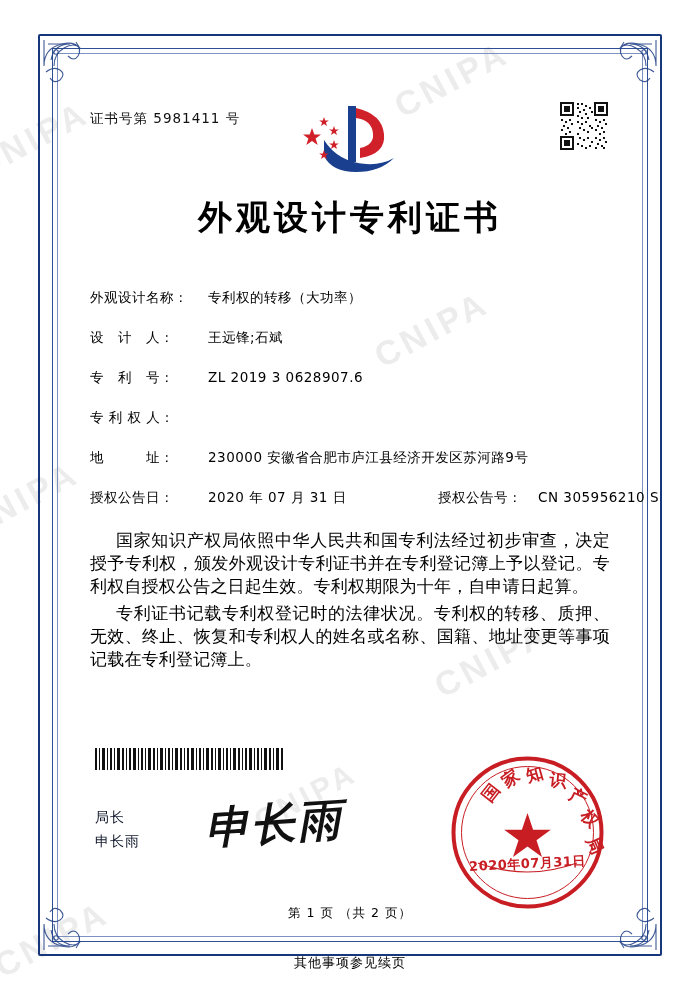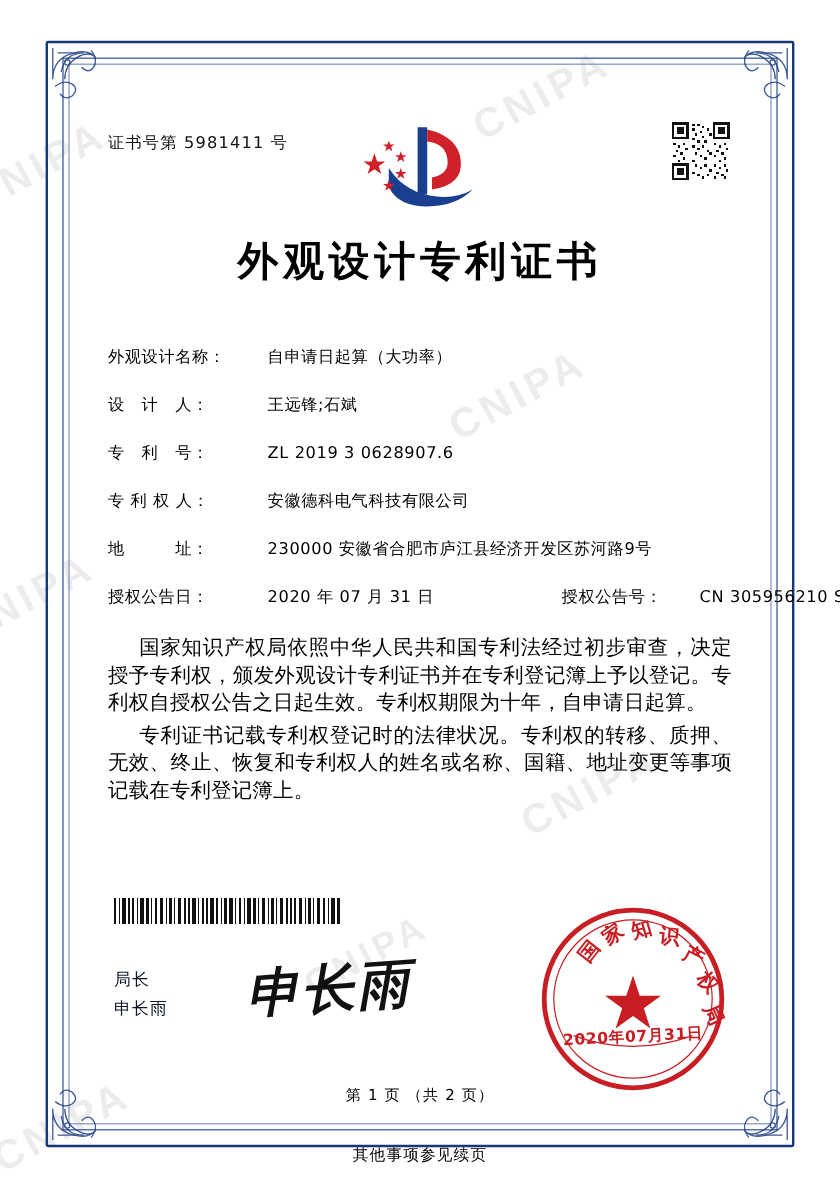--- a/index.html
+++ b/index.html
@@ -138,21 +138,20 @@
   .fields {
     margin-top: 48px;
   }
   .field-row {
     display: flex;
     align-items: baseline;
     font-size: 13.5px;
     color: #000;
     margin-bottom: 22px;
     letter-spacing: .5px;
-    gap: 15px;
   }
   .field-label {
     width: 118px;
     flex: 0 0 118px;
     white-space: pre;
   }
   .field-value {
     flex: 1 1 auto;
   }
   .field-row.split .field-value { flex: 0 0 auto; width: 230px; }
@@ -400,37 +399,36 @@
         </g>
       </svg>
     </div>
 
     <div class="title">外观设计专利证书</div>
 
     <div class="fields">
 
       <div class="field-row">
         <div class="field-label">外观设计名称：</div>
-        <div class="field-value">自申请日起算（大功率）</div>
+        <div class="field-value">专利权的转移（大功率）</div>
       </div>
 
       <div class="field-row">
         <div class="field-label">设　计　人：</div>
         <div class="field-value">王远锋;石斌</div>
       </div>
 
       <div class="field-row">
         <div class="field-label">专　利　号：</div>
         <div class="field-value">ZL 2019 3 0628907.6</div>
       </div>
 
 
       <div class="field-row">
         <div class="field-label">专 利 权 人：</div>
-        <div class="field-value">安徽德科电气科技有限公司</div>
       </div>
 
       <div class="field-row">
         <div class="field-label">地　　　址：</div>
         <div class="field-value">230000 安徽省合肥市庐江县经济开发区苏河路9号</div>
       </div>
 
       <div class="field-row split">
         <div class="field-label">授权公告日：</div>
         <div class="field-value">2020 年 07 月 31 日</div>

